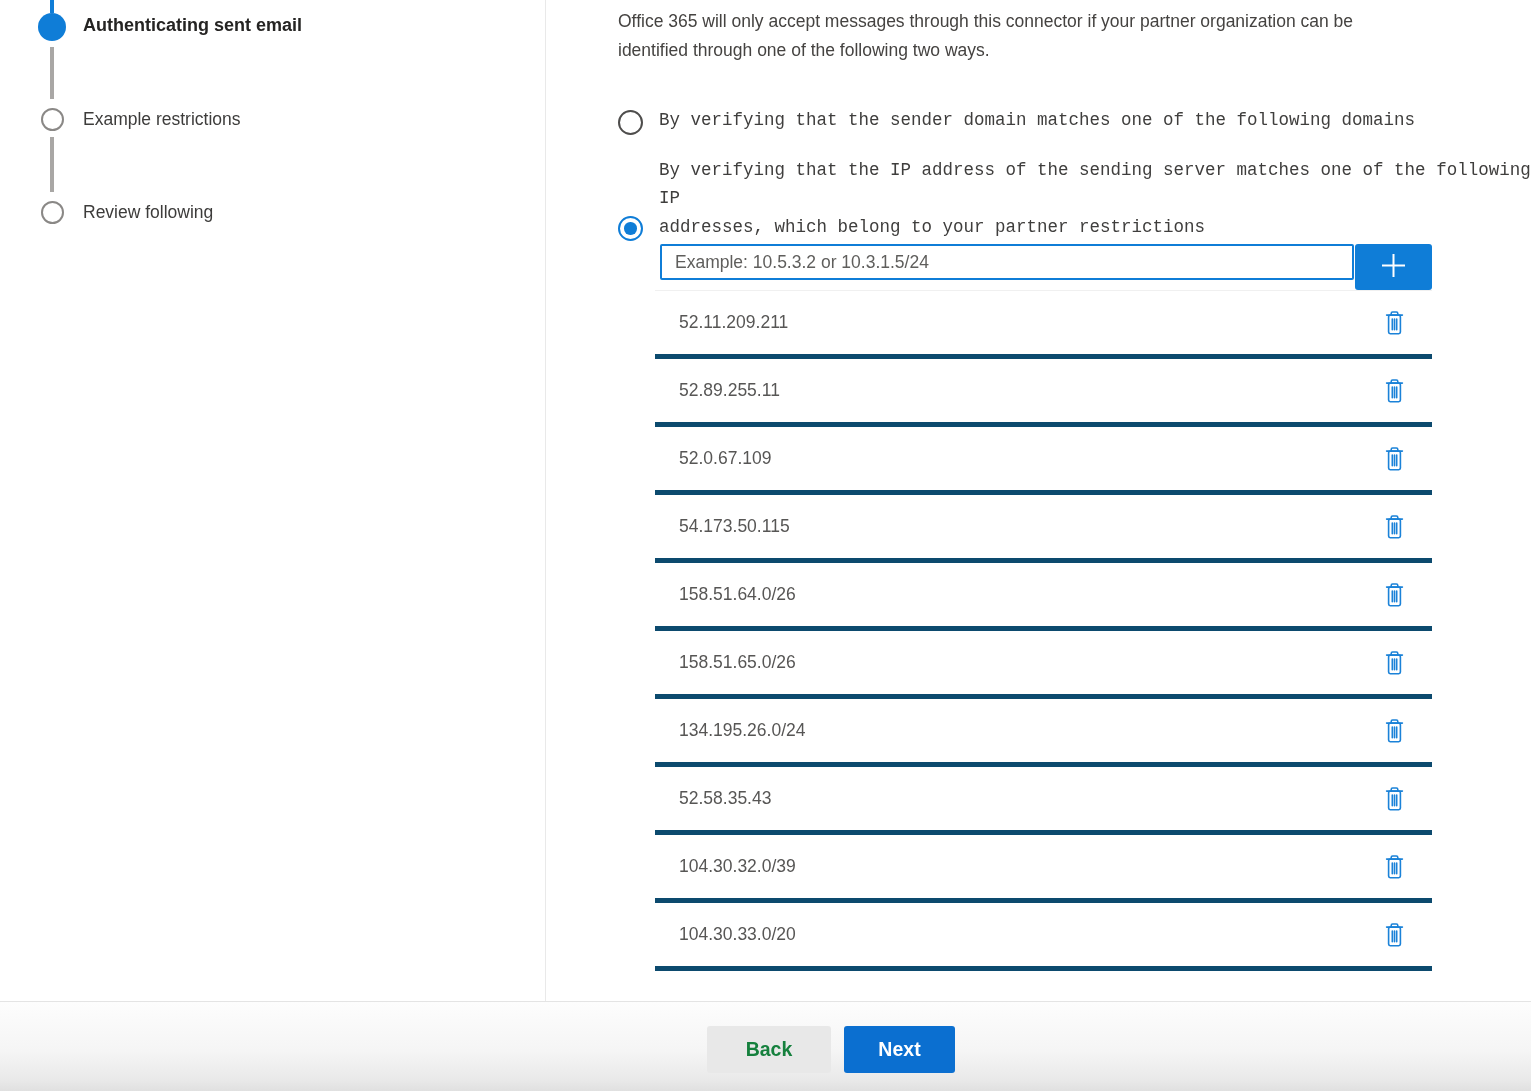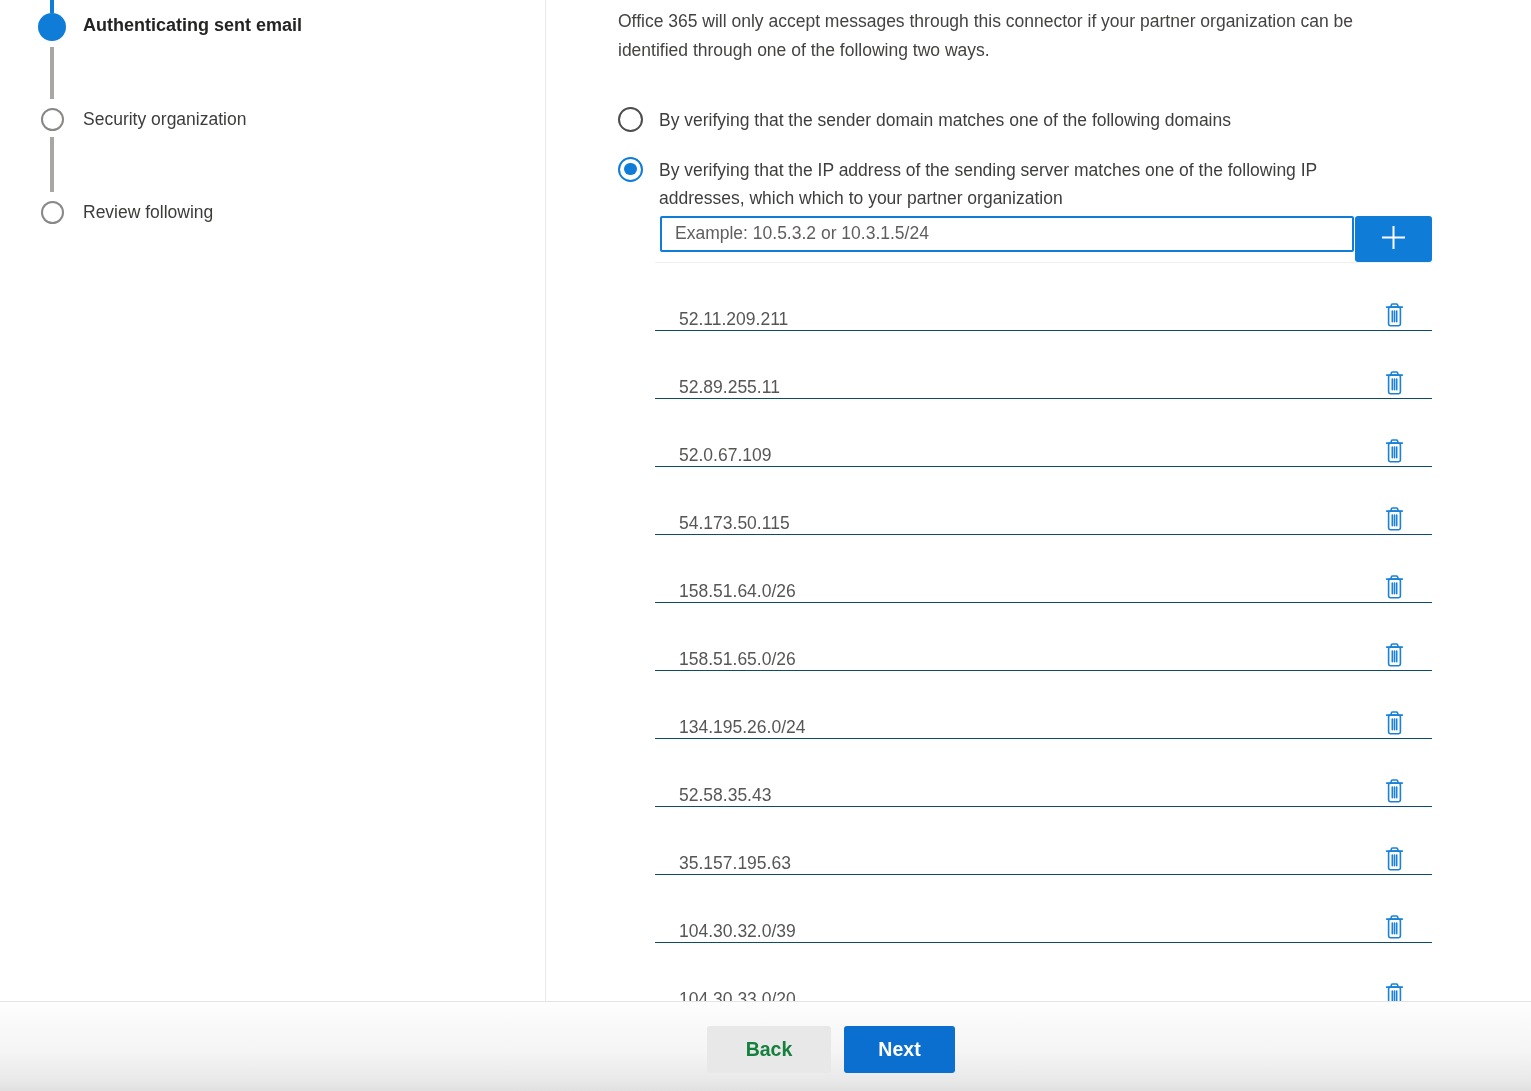--- a/index.html
+++ b/index.html
@@ -22,21 +22,21 @@
   .dot-active { width:28px; height:28px; border-radius:50%; background:var(--accent); flex:none; }
   .dot-ring { width:23px; height:23px; border:2.5px solid #8a8886; border-radius:50%; margin-top:2px; flex:none; background:#fff; }
   .connector { width:3.5px; flex:1; background:#a9a7a5; margin-top:6px; margin-bottom:7px; }
   .step-label { margin-left:17px; padding-top:3px; font-size:17.5px; color:#3d3c3b; white-space:nowrap; }
   .step.active .step-label { font-weight:bold; font-size:18px; color:#252423; padding-top:2px; }
 
   
   .content { position:absolute; left:618px; top:0; width:913px; }
   .description { margin-top:7px; font-size:17.5px; line-height:28.5px; color:#454341; }
   .options { margin-top:42px; }
-  .option-row { display:flex; align-items:flex-start; }
+  .option-row { display:flex; align-items:flex-end;font-family:Liberation Mono, monospace; }
   .option-row + .option-row { margin-top:21px; }
   .radio { flex:none; width:25px; height:25px; border-radius:50%; margin-top:1px; }
   .radio.unselected { border:2px solid #4e4d4c; background:#fff; }
   .radio.selected {
     border:2.5px solid var(--accent); background:#fff;
     display:flex; align-items:center; justify-content:center;
   }
   .radio-dot { width:12.5px; height:12.5px; border-radius:50%; background:var(--accent); }
   .option-label { margin-left:16px; font-size:17.5px; line-height:28.5px; color:#3f3e3d; }
 
@@ -46,22 +46,22 @@
     padding:16px 13px; font-size:17.5px; font-family:inherit; color:#333; outline:none; min-width:0;
   }
   .ip-input::placeholder { color:#5f5e5c; opacity:1; }
   .add-btn {
     flex:none; width:77px; height:46px; margin-left:1px; border:none; border-radius:3px;
     background:var(--accent); display:flex; align-items:center; justify-content:center; cursor:pointer;
   }
 
   .ip-list { margin-left:37px; width:777px; border-top:1px solid #f0f0f0; }
   .ip-row {
-    height:68px; display:flex; align-items:flex-end; justify-content:space-between;
-    padding:0 24px; border-bottom:1px solid #0c4a6e;
+    height:68px; display:flex; align-items:center; justify-content:space-between;
+    padding:0 24px; border-bottom:5px solid #0c4a6e;
   }
   .ip-text { font-size:17.5px; color:#575655; }
   .trash-btn { border:none; background:transparent; cursor:pointer; padding:2px; line-height:0; }
 
   
   .footer {
     position:absolute; left:0; top:1001px; width:1531px; height:90px;
     border-top:1px solid #e4e4e4;
     background:linear-gradient(180deg,#fdfdfd 0%,#f5f5f5 55%,#e9e9e9 88%,#e0e0e0 100%);
   }
@@ -88,21 +88,21 @@
           <div class="connector"></div>
         </div>
         <div class="step-label">Authenticating sent email</div>
       </div>
 
       <div class="step">
         <div class="rail">
           <div class="dot-ring"></div>
           <div class="connector"></div>
         </div>
-        <div class="step-label">Security organization</div>
+        <div class="step-label">Example restrictions</div>
       </div>
 
       <div class="step">
         <div class="rail">
           <div class="dot-ring"></div>
         </div>
         <div class="step-label">Review following</div>
       </div>
     </div>
   </div>
@@ -120,21 +120,21 @@
             <div>By verifying that the sender domain matches one of the following domains</div>
           </div>
       </div>
 
       <div class="option-row">
         <div class="radio selected">
           <div class="radio-dot"></div>
         </div>
         <div class="option-label">
             <div>By verifying that the IP address of the sending server matches one of the following IP</div>
-            <div>addresses, which which to your partner organization</div>
+            <div>addresses, which belong to your partner restrictions</div>
           </div>
       </div>
     </div>
 
     <div class="input-row">
       <input class="ip-input" type="text" placeholder="Example: 10.5.3.2 or 10.3.1.5/24" style="">
       <button class="add-btn">
         <span>
           <svg width="31" height="31" viewBox="0 0 31 31">
             <path d="M15.5 4v23M4 15.5h23" stroke="#ffffff" stroke-width="2" fill="none"></path>
@@ -265,35 +265,20 @@
             <path d="M8.2 5V3.4c0-.8.6-1.4 1.4-1.4h3.8c.8 0 1.4.6 1.4 1.4V5"></path>
             <path d="M3.6 5.1h15.8"></path>
             <rect x="5.6" y="5.1" width="11.8" height="18.6" rx="1.6"></rect>
             <path d="M9.3 9.1v10.6M11.5 9.1v10.6M13.7 9.1v10.6"></path>
           </g>
         </svg>
       </span>
     </button>
   </div>
 
-  <div class="ip-row">
-    <span class="ip-text">35.157.195.63</span>
-    <button class="trash-btn">
-      <span>
-        <svg width="23" height="26" viewBox="0 0 23 26">
-          <g fill="none" stroke="#1b82d8" stroke-width="1.6" stroke-linecap="round">
-            <path d="M8.2 5V3.4c0-.8.6-1.4 1.4-1.4h3.8c.8 0 1.4.6 1.4 1.4V5"></path>
-            <path d="M3.6 5.1h15.8"></path>
-            <rect x="5.6" y="5.1" width="11.8" height="18.6" rx="1.6"></rect>
-            <path d="M9.3 9.1v10.6M11.5 9.1v10.6M13.7 9.1v10.6"></path>
-          </g>
-        </svg>
-      </span>
-    </button>
-  </div>
 
   <div class="ip-row">
     <span class="ip-text">104.30.32.0/39</span>
     <button class="trash-btn">
       <span>
         <svg width="23" height="26" viewBox="0 0 23 26">
           <g fill="none" stroke="#1b82d8" stroke-width="1.6" stroke-linecap="round">
             <path d="M8.2 5V3.4c0-.8.6-1.4 1.4-1.4h3.8c.8 0 1.4.6 1.4 1.4V5"></path>
             <path d="M3.6 5.1h15.8"></path>
             <rect x="5.6" y="5.1" width="11.8" height="18.6" rx="1.6"></rect>

